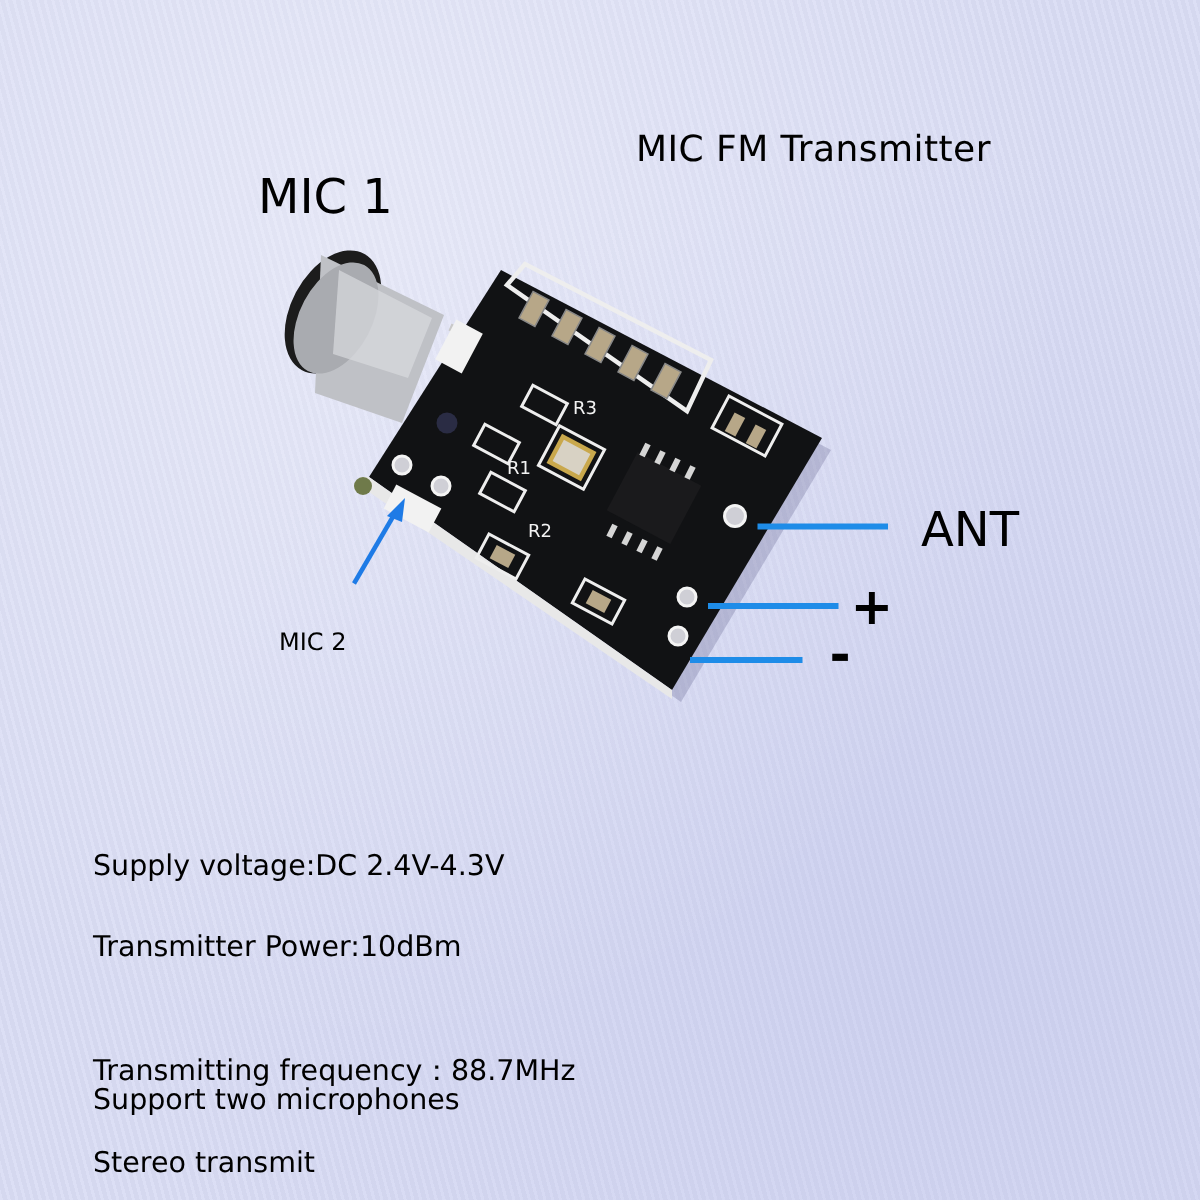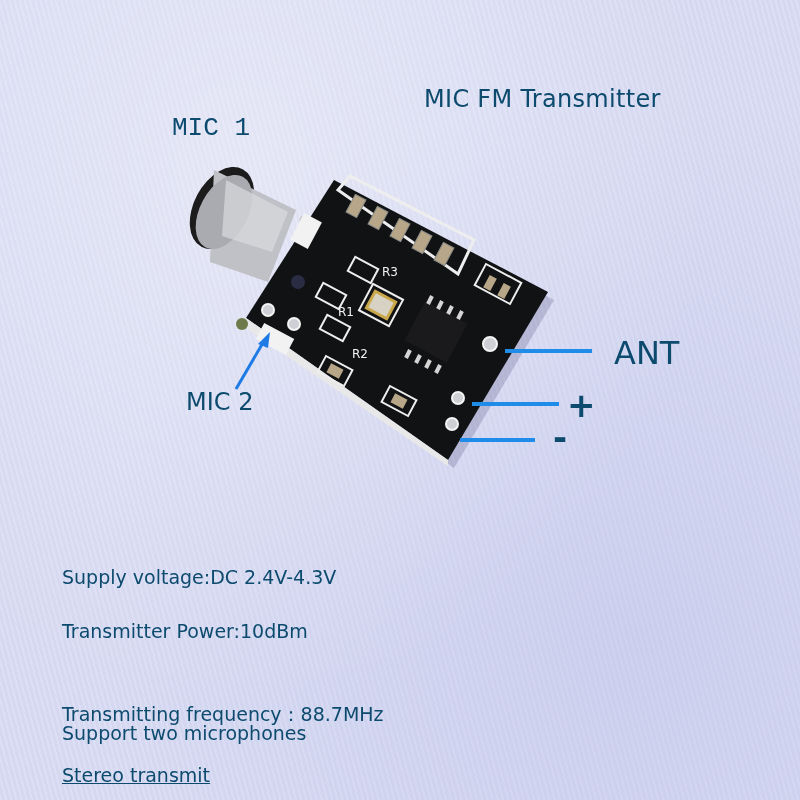--- a/index.html
+++ b/index.html
@@ -6,35 +6,35 @@
   body {
     width: 800px; height: 800px; overflow: hidden; position: relative;
     background: #d9dcf4;
     background-image:
       radial-gradient(ellipse at 30% 20%, rgba(255,255,255,0.35), rgba(255,255,255,0) 60%),
       radial-gradient(ellipse at 80% 80%, rgba(180,185,230,0.35), rgba(180,185,230,0) 60%),
       repeating-linear-gradient(75deg, rgba(255,255,255,0.08) 0 2px, rgba(0,0,0,0.02) 2px 5px);
     font-family: "DejaVu Sans", sans-serif;
   }
   .label {
-    position: absolute; color: #0c4a6e; white-space: nowrap;
+    position: absolute; color: #000000; white-space: nowrap;
     font-family: "DejaVu Sans", sans-serif; line-height: 1;
   }
   .title { left: 424px; top: 87px; font-size: 24px; letter-spacing: 0.3px; }
-  .mic1 { left: 172px; top: 115px; font-size: 26px; font-family: Liberation Mono, monospace; }
-  .mic2 { left: 186px; top: 390px; font-size: 24px; }
+  .mic1 { left: 172px; top: 115px; font-size: 32px; }
+  .mic2 { left: 186px; top: 420px; font-size: 16px; }
   .ant { left: 614px; top: 337px; font-size: 32px; }
   .plus { left: 567px; top: 388px; font-size: 34px; font-weight: bold; }
   .minus { left: 553px; top: 420px; font-size: 34px; font-weight: bold; }
   .spec { left: 62px; font-size: 19px; }
   .spec-0 { top: 568px; }
   .spec-1 { top: 622px; text-align: center; }
   .spec-2 { top: 705px; }
   .spec-3 { top: 724px; }
-  .spec-4 { top: 766px; text-decoration: underline; }
+  .spec-4 { top: 766px; }
   svg.board { position: absolute; left: 0; top: 0; }
 </style>
 </head>
 <body>
 
 <svg class="board" width="800" height="800" viewBox="0 0 800 800">
 
   <polygon points="246,318 334,180 548,292 448,460" fill="rgba(60,60,110,0.22)" transform="translate(6,8)"></polygon>
 
   <g>

